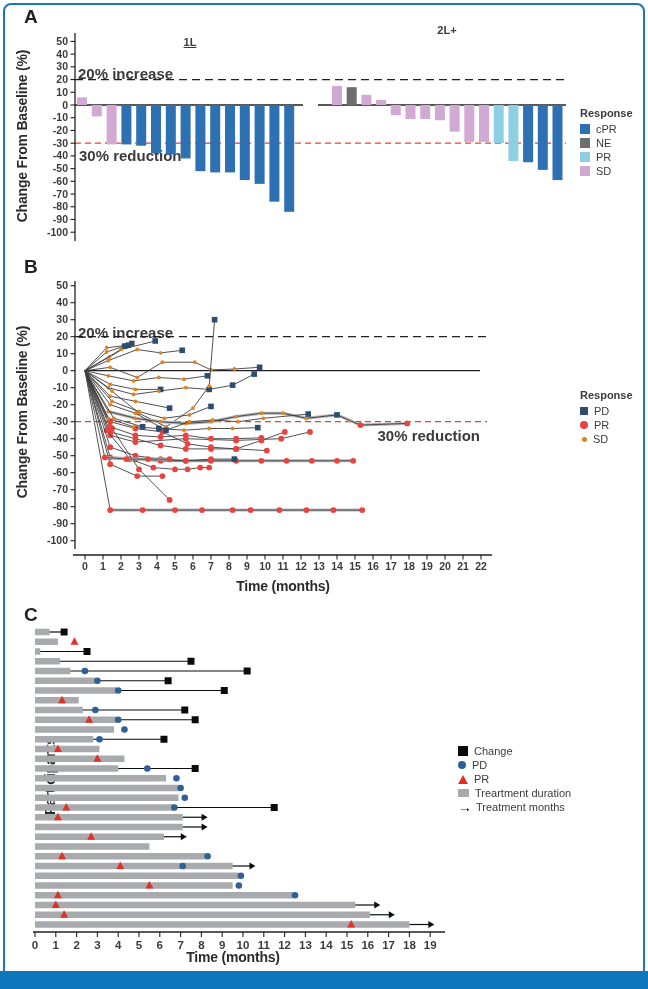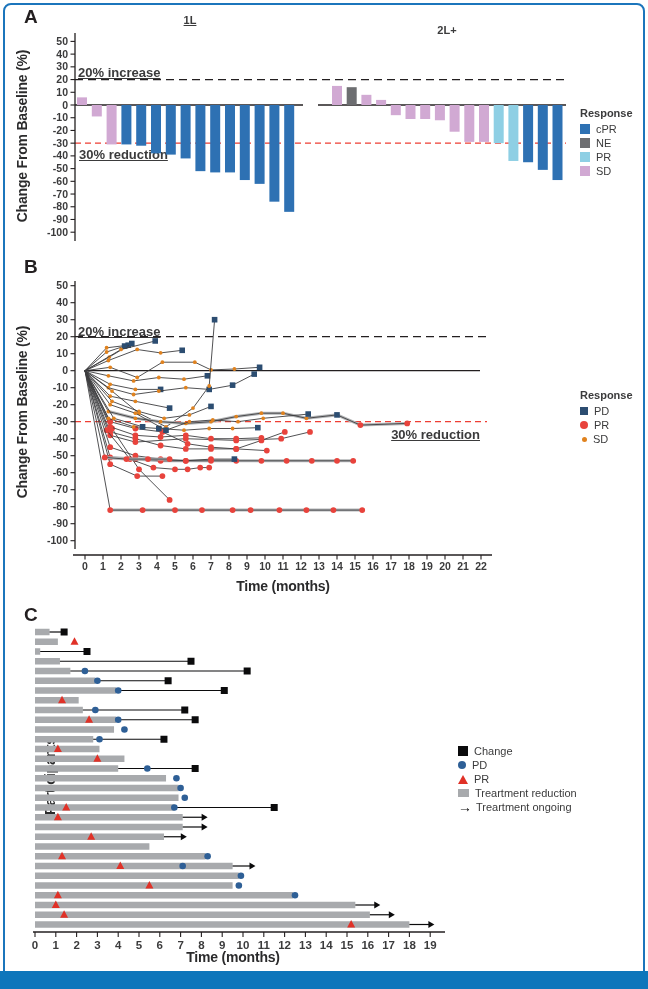--- a/index.html
+++ b/index.html
@@ -6,21 +6,21 @@
   #fig{position:relative;width:648px;height:989px;background:#ffffff;overflow:hidden;
        font-family:"Liberation Sans","DejaVu Sans",sans-serif;color:#231f20;}
   .border-frame{position:absolute;left:3px;top:3px;width:642px;height:983px;
        border:2px solid #1b75bc;border-radius:8px;box-sizing:border-box;}
   .footer-bar{position:absolute;left:0;top:971px;width:648px;height:18px;}
   .panel-letter{position:absolute;font-size:19px;font-weight:700;color:#231f20;}
   .axis-title{position:absolute;font-size:14px;font-weight:700;color:#2b2b2c;
        text-align:center;letter-spacing:-0.2px;}
   .rot{transform:rotate(-90deg);}
   .grp-label{position:absolute;font-size:11px;font-weight:700;color:#3b3b3c;text-align:center;width:50px;}
-  .annot{position:absolute;font-size:13px;font-weight:600;color:#3b3b3c;text-decoration:underline;}
+  .annot{position:absolute;font-size:15px;font-weight:600;color:#3b3b3c;}
   .legend{position:absolute;font-size:11px;color:#3b3b3c;text-align:right;}
   .legend .lg-title{font-weight:700;color:#3b3b3c;margin-bottom:3px;}
   .lg-item{display:flex;align-items:center;height:14px;}
   .sw{display:inline-block;margin-right:6px;flex:none;}
   .sw.square{width:10px;height:10px;}
   .sw.sqsm{width:8px;height:8px;}
   .sw.circle{width:8px;height:8px;border-radius:50%;}
   .sw.dot{width:5px;height:5px;border-radius:50%;margin-left:2px;}
   .sw.triangle{width:0;height:0;border-left:5px solid transparent;border-right:5px solid transparent;border-bottom:9px solid #e03127;background:transparent!important;}
   .sw.bar{width:11px;height:8px;}
@@ -34,21 +34,21 @@
 
 <div id="fig">
 
   <div class="border-frame"></div>
 
   <div class="panel-letter" style="left:24px;top:6px;">A</div>
   <div class="panel-letter" style="left:24px;top:256px;">B</div>
   <div class="panel-letter" style="left:24px;top:604px;">C</div>
 
   <div class="axis-title rot" style="left:-88px;top:128px;width:220px;">Change From Baseline (%)</div>
-  <div class="grp-label" style="left:165px;top:14px;text-decoration:underline;">1L</div>
+  <div class="grp-label" style="left:165px;top:36px;text-decoration:underline;">1L</div>
   <div class="grp-label" style="left:422px;top:24px;">2L+</div>
   <div class="annot" style="left:78px;top:65px;">20% increase</div>
   <div class="annot" style="left:79px;top:147px;">30% reduction</div>
   <div class="legend" id="legendA" style="left:580px;top:107px;">
     <div class="lg-title">Response</div>
   <div class="lg-item">
         <span class="sw square" style="background: rgb(46, 113, 179);"></span>
         <span>cPR</span>
       </div>
       <div class="lg-item">
@@ -95,25 +95,25 @@
       <div class="lg-item">
         <span class="sw circle" style="background: rgb(46, 95, 150);"></span>
         <span>PD</span>
       </div>
       <div class="lg-item">
         <span class="sw triangle" style="border-bottom-color: rgb(224, 49, 39);"></span>
         <span>PR</span>
       </div>
       <div class="lg-item">
         <span class="sw bar" style="background: rgb(168, 170, 173);"></span>
-        <span>Treartment reduction</span>
+        <span>Treartment duration</span>
       </div>
       <div class="lg-item">
         <span class="sw arrow" style="color: rgb(11, 11, 12);">→</span>
-        <span>Treartment ongoing</span>
+        <span>Treatment months</span>
       </div>
     </div>
 
   <svg id="svgA" width="648" height="250" style="top:0;">
       <line x1="75" y1="79.56" x2="566" y2="79.56" stroke="#231f20" stroke-width="1.2" stroke-dasharray="8,5"></line>
       <line x1="75" y1="143.16" x2="566" y2="143.16" stroke="#ee3e33" stroke-width="1.2" stroke-dasharray="6,4"></line>
       <line x1="75" y1="33" x2="75" y2="241" stroke="#231f20" stroke-width="1.3"></line>
       <line x1="70.5" y1="41.4" x2="75" y2="41.4" stroke="#231f20" stroke-width="1.1"></line>
       <text x="68" y="44.9" text-anchor="end" class="tick">50</text>
       <line x1="70.5" y1="54.12" x2="75" y2="54.12" stroke="#231f20" stroke-width="1.1"></line>

